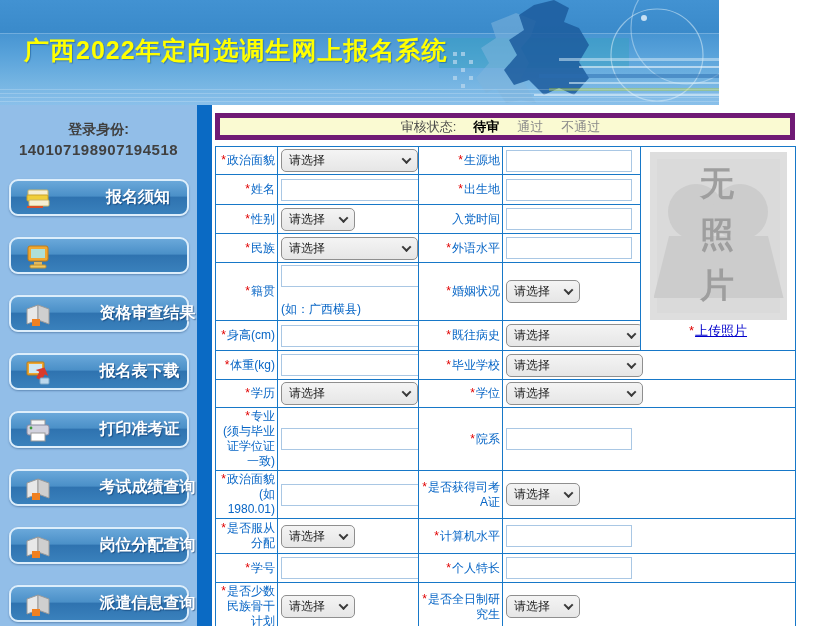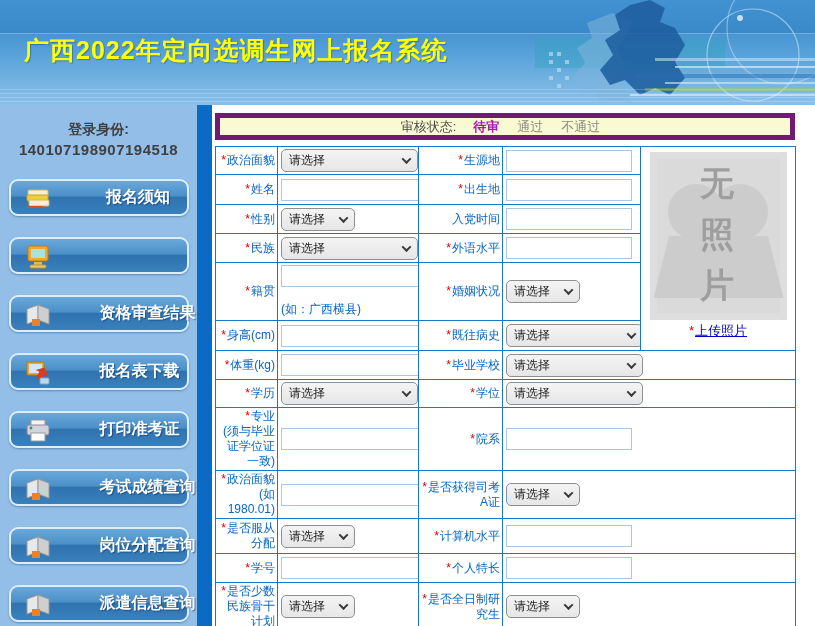--- a/index.html
+++ b/index.html
@@ -1,21 +1,21 @@
 <!DOCTYPE html>
 <html><head>
 <meta charset="utf-8">
 <style>
   * { margin:0; padding:0; box-sizing:border-box; }
   html,body { background:#ffffff; }
   body { font-family:"Liberation Sans","DejaVu Sans",sans-serif; }
   #screen { position:relative; width:815px; height:626px; overflow:hidden; background:#ffffff; }
 
   
-  #header { position:absolute; left:0; top:0; width:815px; height:105px;
+  #header { position:absolute; left:0; top:0; width:719px; height:105px;
     background:linear-gradient(180deg,#3a8aca 0%,#4492d0 28%,#58a2da 52%,#74b4e2 78%,#8ac0ea 100%); }
   #header:before { content:""; position:absolute; left:0; top:0; width:100%; height:33px;
     background:linear-gradient(180deg,#4292d2 0%,#3a8aca 100%); border-bottom:1px solid rgba(255,255,255,.25); }
   #header-streaks { position:absolute; left:0; bottom:0; width:100%; height:16px;
     background:repeating-linear-gradient(180deg, rgba(255,255,255,.28) 0 1px, rgba(255,255,255,0) 1px 4px); opacity:.7; }
   #page-title { position:absolute; left:24px; top:34px; font-size:25px; font-weight:bold;
     color:#ffff00; letter-spacing:1px; text-shadow:1px 1px 1px rgba(0,60,120,.4); white-space:nowrap; }
   #header-art { position:absolute; right:0; top:0; width:280px; height:105px; }
 
   
@@ -33,21 +33,21 @@
   .side-btn .btn-label { flex:1; text-align:center; color:#ffffff; font-size:16px; font-weight:bold;
     text-shadow:1px 1px 1px rgba(0,40,90,.5); padding-right:10px; white-space:nowrap; }
 
   
   #main { position:absolute; left:212px; top:105px; width:603px; height:521px; background:#ffffff; overflow:hidden; }
   #status-bar { margin:8px 0 6px 3px; width:580px; height:27px; background:#fafad2;
     border:5px solid #701a75; display:flex; align-items:center; justify-content:center;
     font-size:13px; color:#4a4a4a; }
   #status-bar .st-label { margin-right:8px; }
   #status-bar .st-opt { margin:0 9px; color:#8a8a8a; }
-  #status-bar .st-opt.active { color:#a21caf; font-weight:bold; }
+  #status-bar .st-opt.active { color:#000000; font-weight:bold; }
 
   #form-table { margin-left:3px; width:580px; border-collapse:collapse; table-layout:fixed; }
   #form-table td { border:1px solid #1778c8; font-size:12px; overflow:hidden; }
   td.lbl { text-align:right; padding:1px 2px 1px 1px; color:#0866c6; line-height:15px; }
   td.ctl { text-align:left; padding:2px 2px 2px 3px; vertical-align:middle; }
   .req { color:#e00000; margin-right:1px; }
   .lab-hint { color:#0866c6; }
   .ctl-hint { color:#0866c6; margin-top:14px; }
   .txt { height:22px; border:1px solid #a9c7e4; background:#ffffff; font-size:12px; padding:0 3px; }
   .txt-l { width:150px; } .txt-r { width:126px; }

